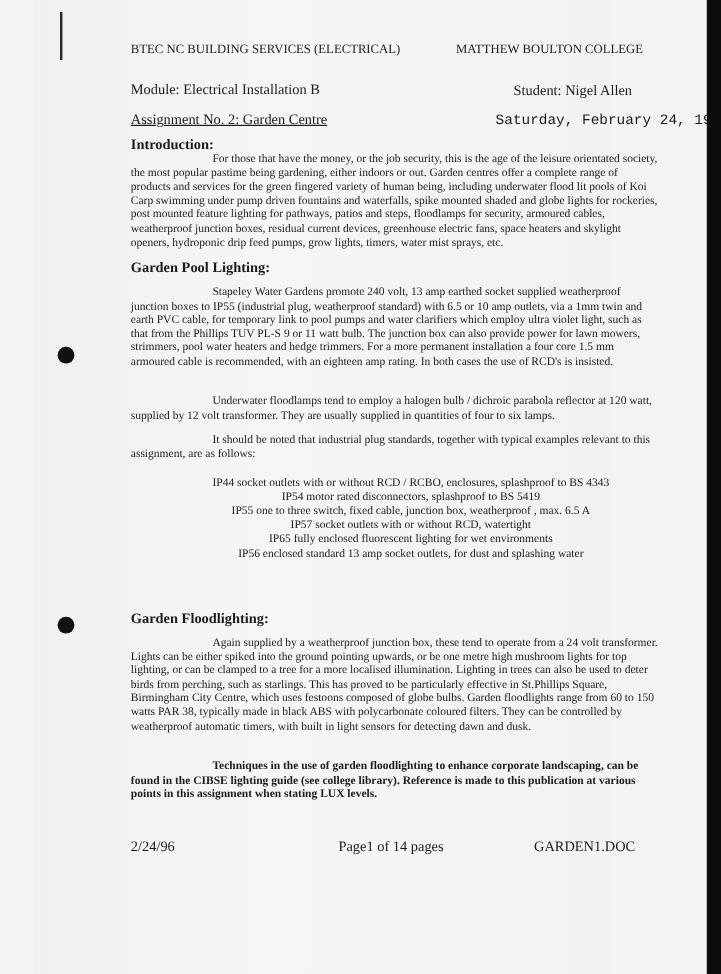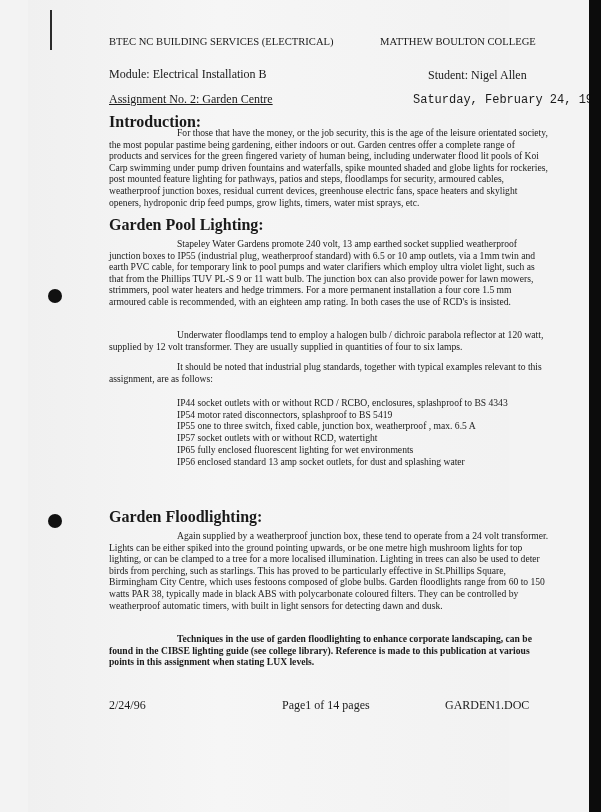--- a/index.html
+++ b/index.html
@@ -13,24 +13,24 @@
   .page {
     position:absolute; left:0; top:0; width:481px; height:812px;
     background:linear-gradient(90deg,#f0f0f0 0%,#f6f6f6 40%,#f2f2f2 100%);
     margin-left:28px;
   }
   .right-edge { position:absolute; right:0; top:0; width:12px; height:812px; background:#0c0c0c; }
   .mark { position:absolute; left:22px; top:10px; width:2px; height:40px; background:#2a2a2a; }
   .hole { position:absolute; left:20px; width:14px; height:14px; border-radius:50%; background:#111; }
   .abs { position:absolute; font-size:12px; line-height:12px; white-space:nowrap; }
   .hdr { font-size:10.6px; }
-  h2 { position:absolute; margin:0; font-size:16px; font-weight:bold; left:81px; }
+  h2 { position:absolute; margin:0; font-size:12px; font-weight:bold; left:81px; }
   .para { position:absolute; left:81px; width:440px; font-size:9.6px; line-height:11.6px; text-align:left; }
   .para .indent { display:inline-block; width:68px; }
-  .list { position:absolute; left:149px; font-size:9.6px; line-height:11.7px; }
+  .list { position:absolute; left:149px; font-size:9.6px; line-height:11.7px;text-align:center; }
   .list div { white-space:nowrap; }
 </style>
 </head>
 <body>
 
 <div class="page">
   <div class="mark"></div>
   <div class="hole" style="top:289px;"></div>
   <div class="hole" style="top:514px;"></div>
 

